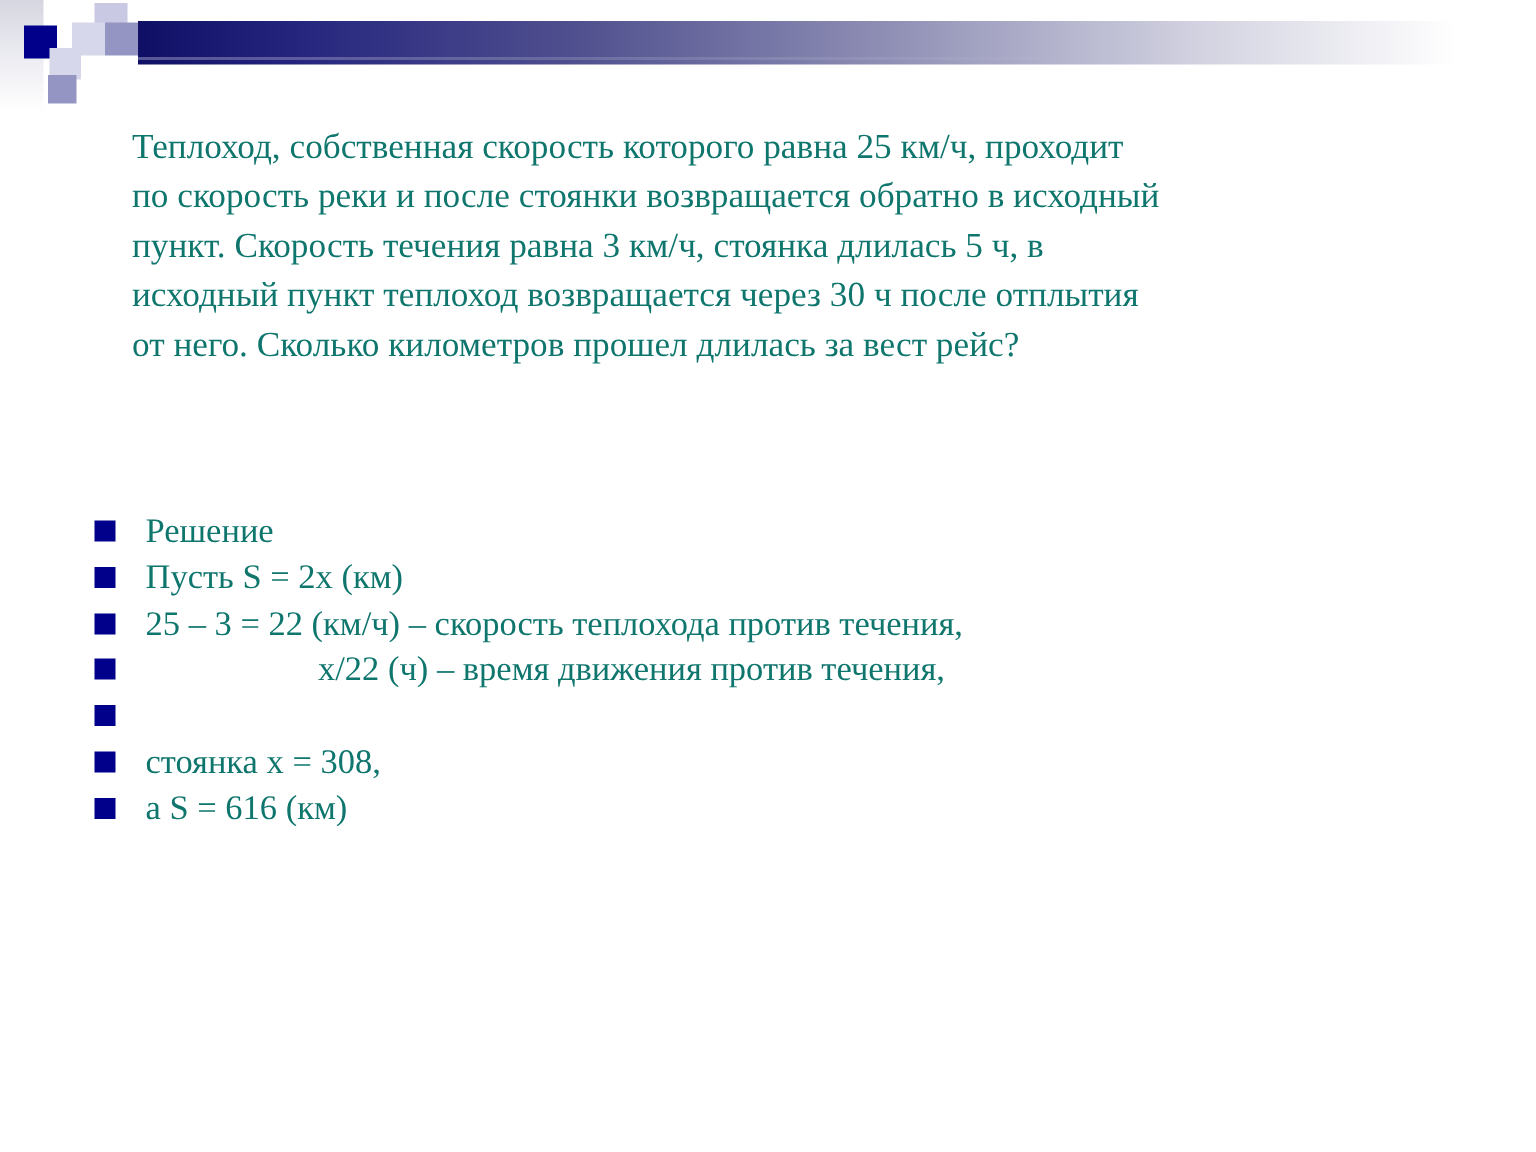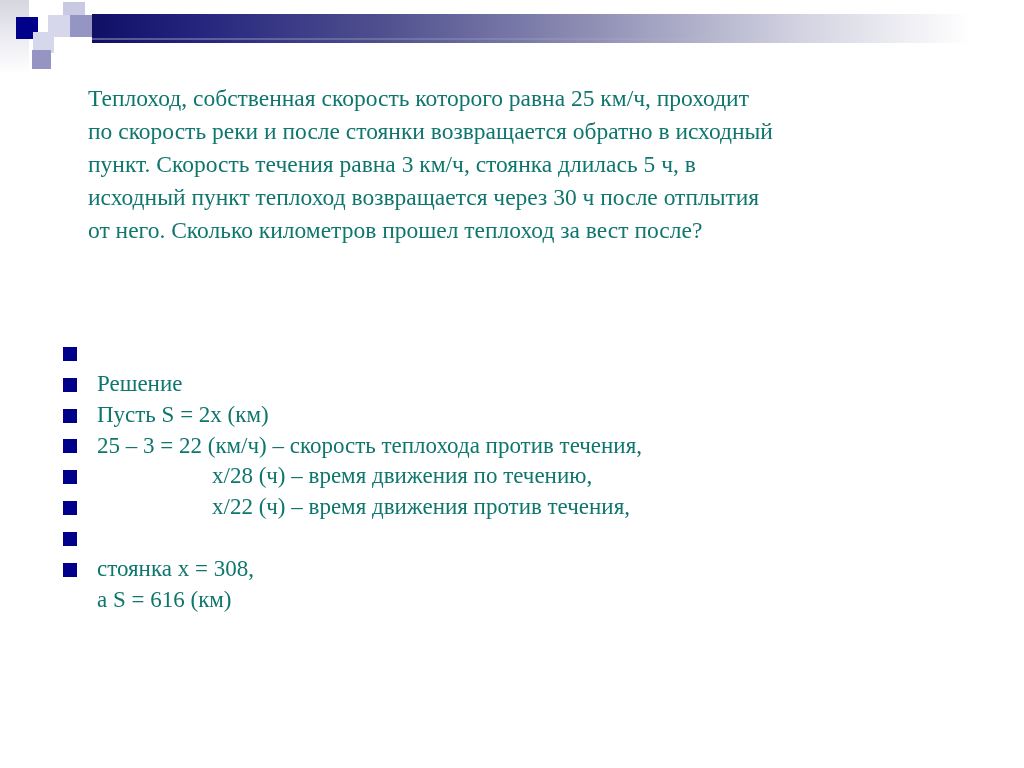--- a/index.html
+++ b/index.html
@@ -67,21 +67,21 @@
     height: 30.8px;
     line-height: 30.8px;
   }
   .bullet {
     flex: none;
     width: 14px; height: 14px;
     margin-top: 8px;
     margin-right: 20px;
     background: var(--accent_dark);
   }
-  .sol-text { white-space: pre-wrap; margin-top: 30px; }
+  .sol-text { white-space: pre-wrap; }
   .sol-item.indent .sol-text { padding-left: 115px; }
 </style>
 </head>
 <body>
 
 <div class="slide">
 
   <div class="left-band"></div>
   <div class="sq sq-top"></div>
   <div class="sq sq-dark"></div>
@@ -91,39 +91,35 @@
   <div class="sq sq-medium2"></div>
   <div class="header-bar">
     <div class="bar-highlight"></div>
   </div>
 
   <div class="problem">
     <div class="problem-line">Теплоход, собственная скорость которого равна 25 км/ч, проходит</div>
     <div class="problem-line">по скорость реки и после стоянки возвращается обратно в исходный</div>
     <div class="problem-line">пункт. Скорость течения равна 3 км/ч, стоянка длилась 5 ч, в</div>
     <div class="problem-line">исходный пункт теплоход возвращается через 30 ч после отплытия</div>
-    <div class="problem-line">от него. Сколько километров прошел теплоход за вест после?</div>
+    <div class="problem-line">от него. Сколько километров прошел длилась за вест рейс?</div>
   </div>
 
   <div class="solution">
     <div class="sol-item">
       <span class="bullet"></span>
       <span class="sol-text">Решение</span>
     </div>
     <div class="sol-item">
       <span class="bullet"></span>
       <span class="sol-text">Пусть S = 2x (км)</span>
     </div>
     <div class="sol-item">
       <span class="bullet"></span>
       <span class="sol-text">25 – 3 = 22 (км/ч) – скорость теплохода против течения,</span>
-    </div>
-    <div class="sol-item indent">
-      <span class="bullet"></span>
-      <span class="sol-text">x/28 (ч) – время движения по течению,</span>
     </div>
     <div class="sol-item indent">
       <span class="bullet"></span>
       <span class="sol-text">x/22 (ч) – время движения против течения,</span>
     </div>
     <div class="sol-item">
       <span class="bullet"></span>
     </div>
     <div class="sol-item">
       <span class="bullet"></span>

